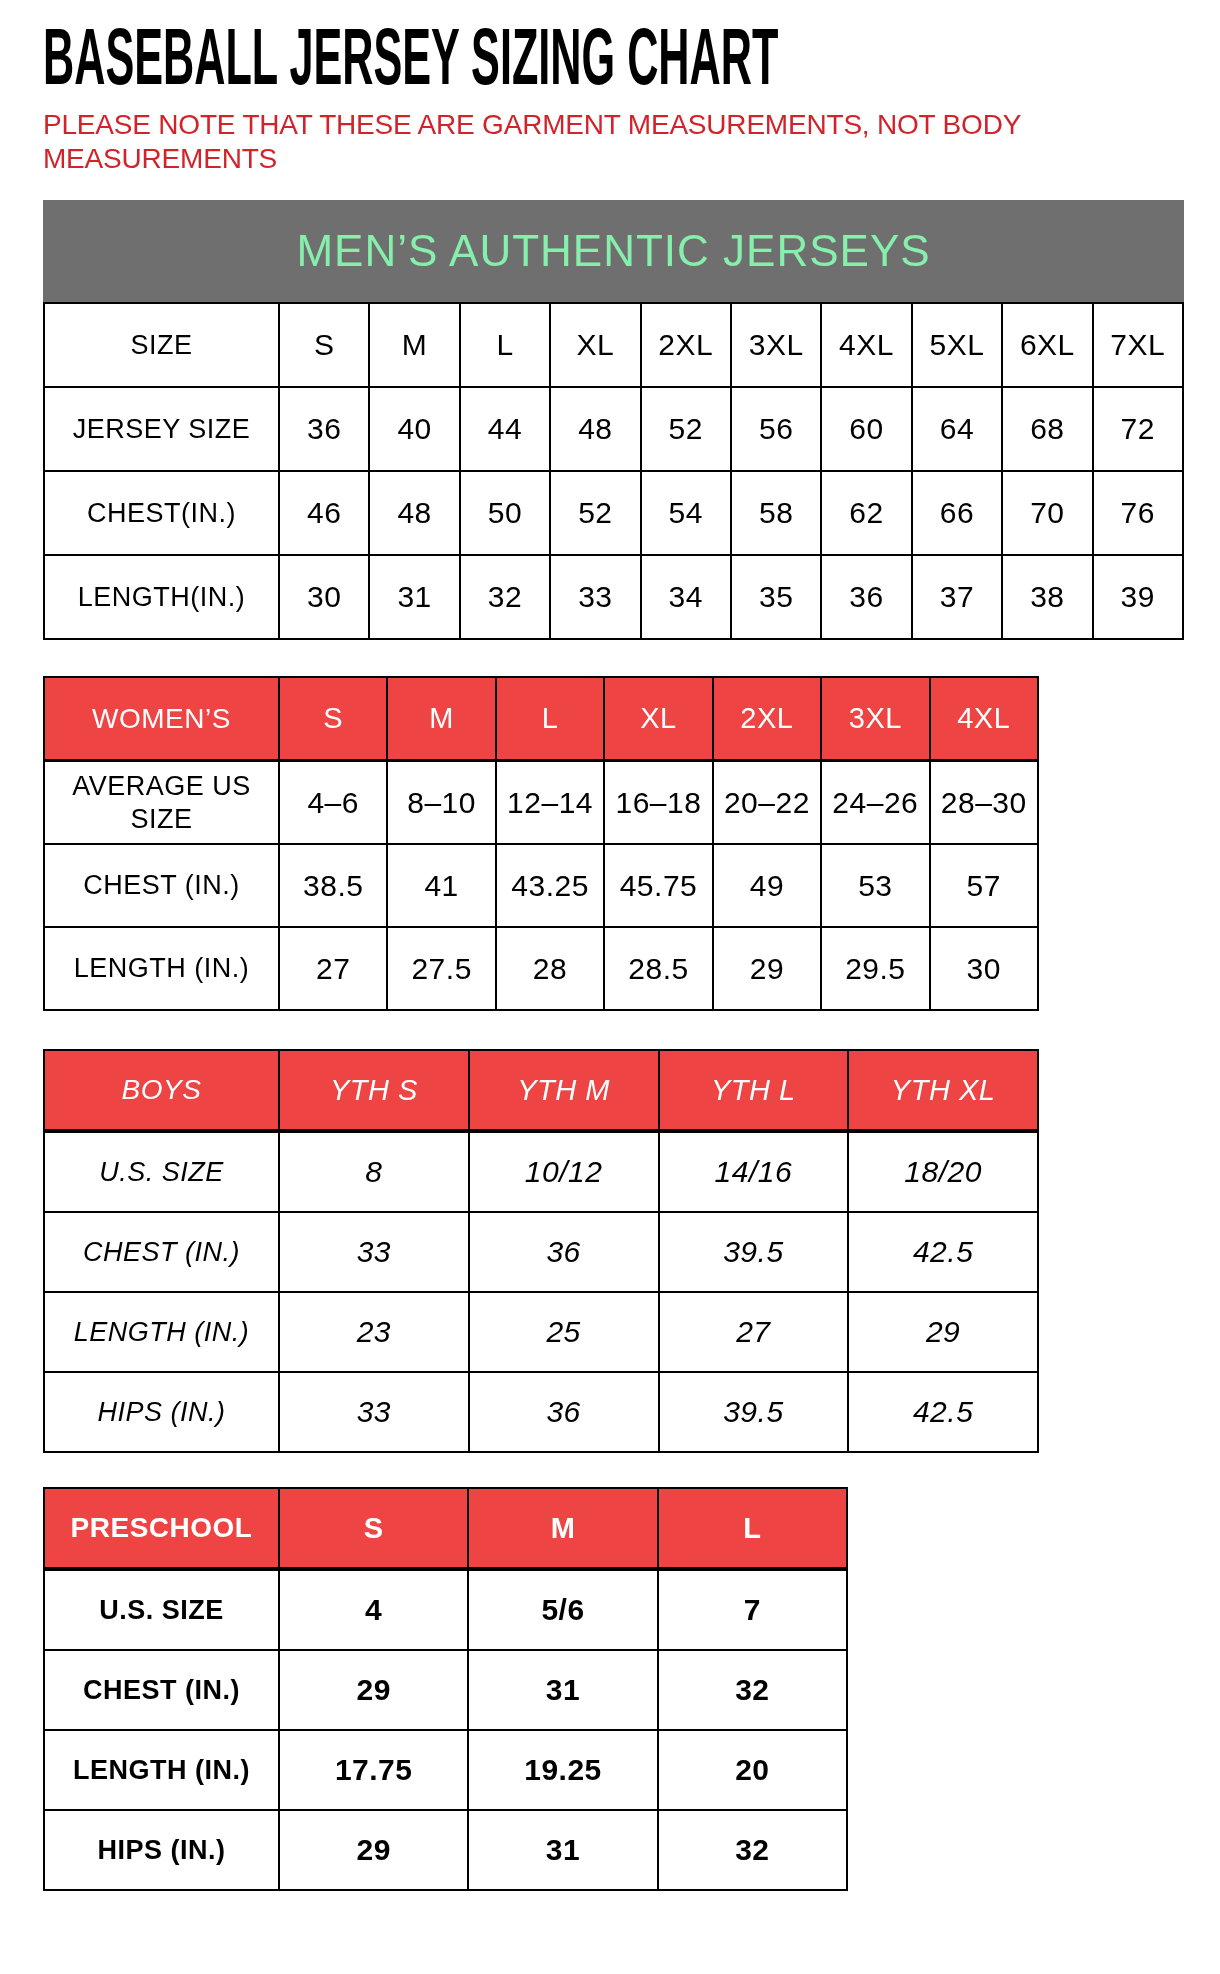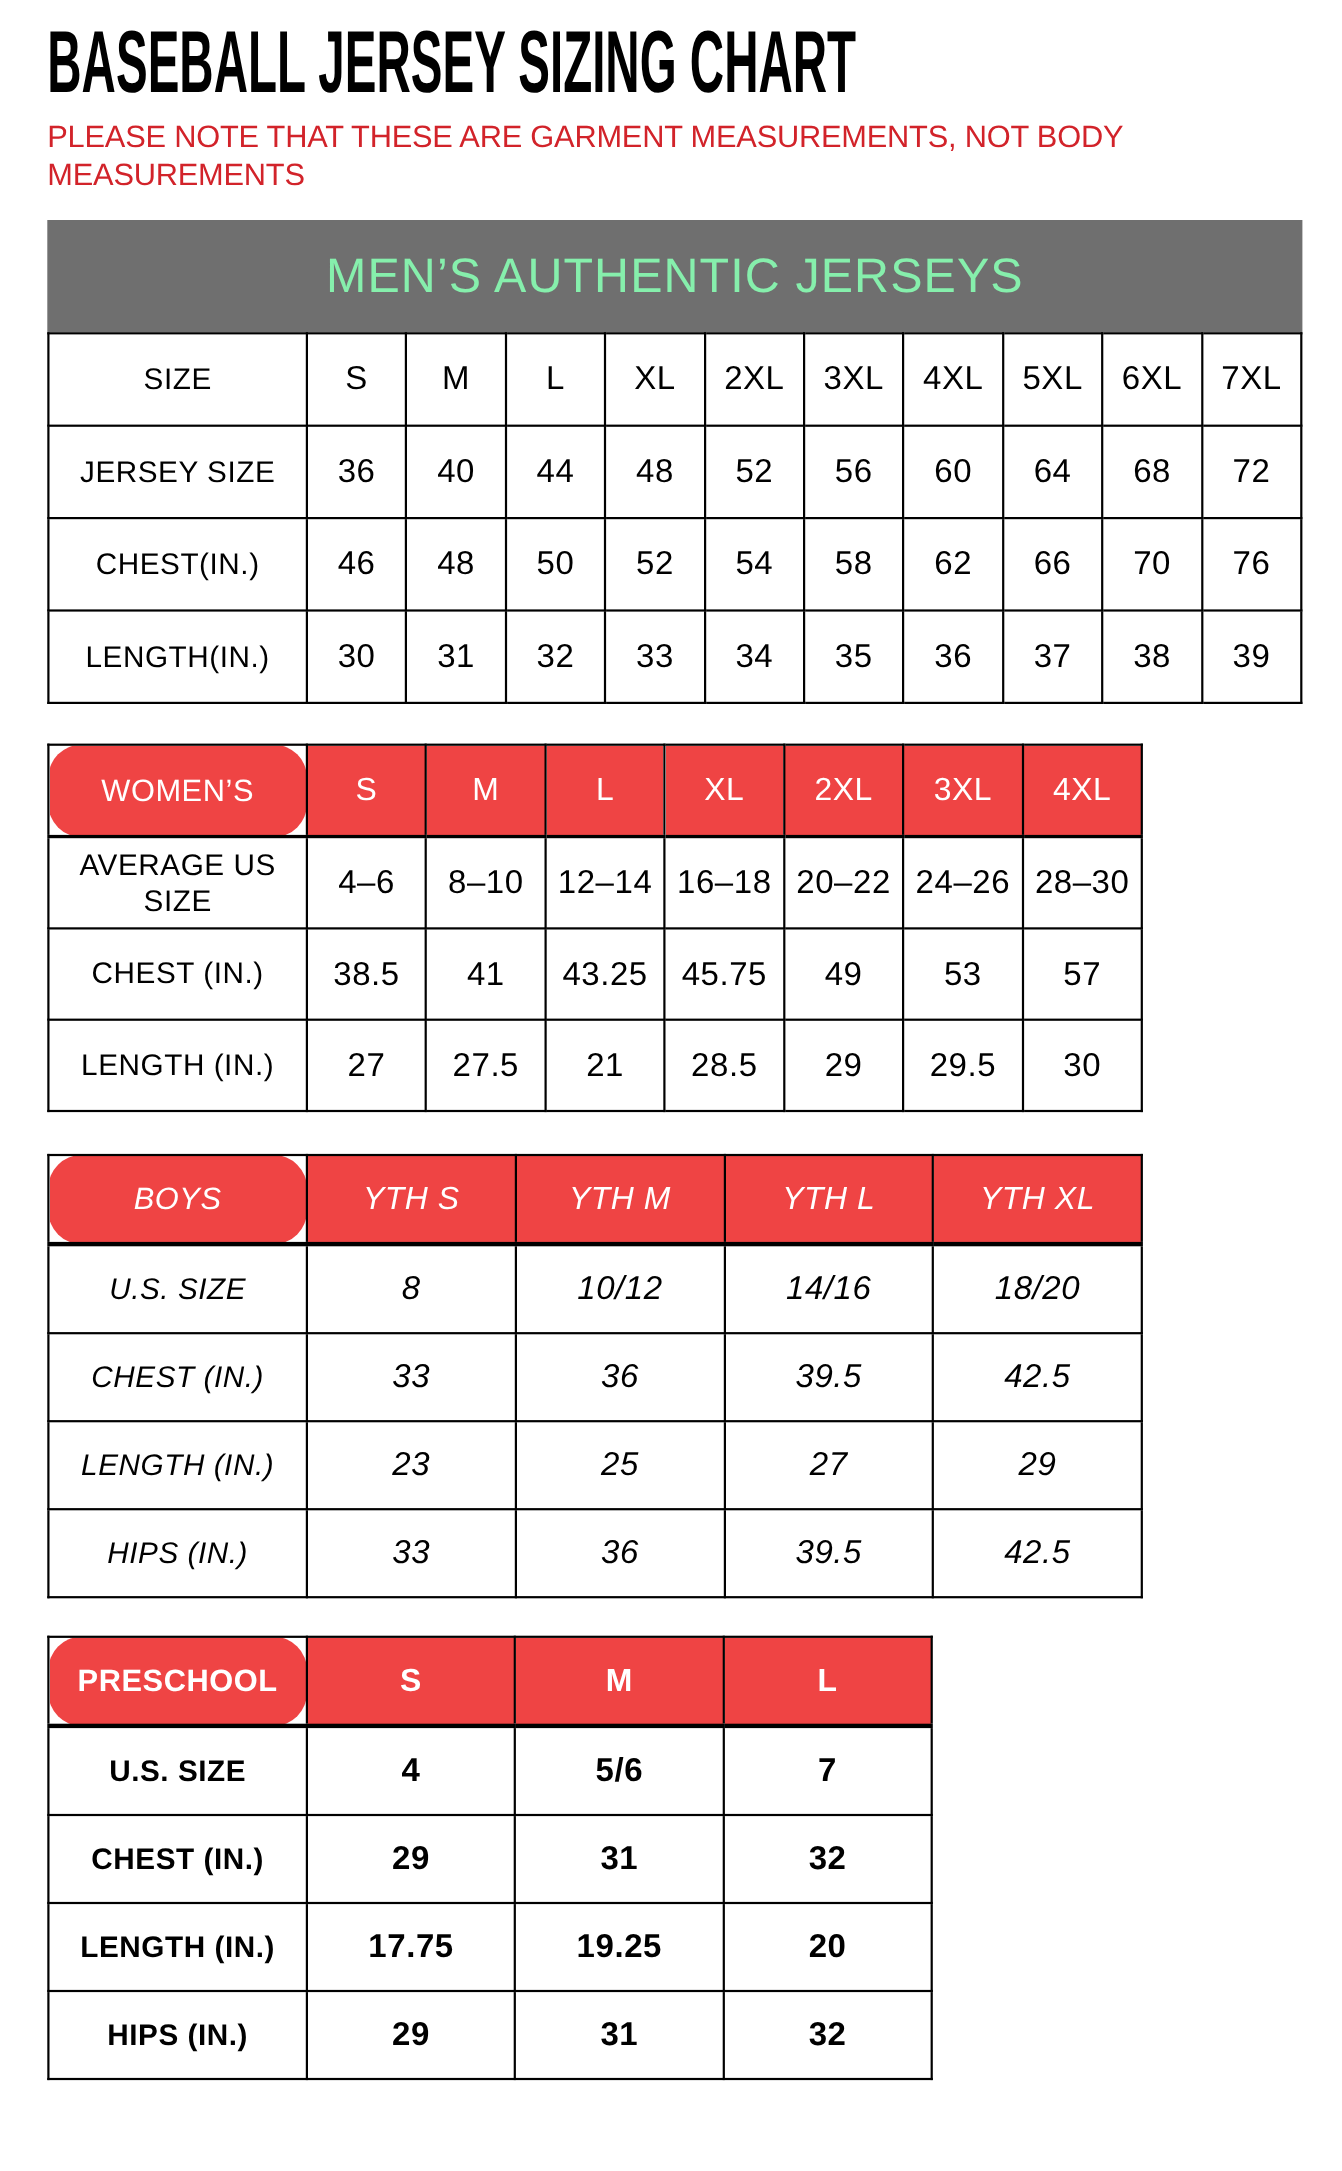--- a/index.html
+++ b/index.html
@@ -65,21 +65,20 @@
     padding: 0 2px;
     font-size: 30px;
     line-height: 1.2;
     letter-spacing: 0.5px;
     overflow: hidden;
   }
   .tbl td.lbl {
     width: 229px;
     font-size: 27px;
     letter-spacing: 0.5px;
-    border-radius: 30px;
   }
 
   .mens-tbl { width: 1141px; }
   .mens-tbl td { height: 82px; }
 
   .w-tbl { width: 996px; }
   .w-tbl td { height: 81px; }
 
   .b-tbl { width: 996px; font-style: italic; }
   .b-tbl td { height: 78px; }
@@ -199,21 +198,21 @@
             <td>43.25</td>
             <td>45.75</td>
             <td>49</td>
             <td>53</td>
             <td>57</td>
           </tr>
         <tr>
           <td class="lbl">LENGTH (IN.)</td>
         <td>27</td>
             <td>27.5</td>
-            <td>21</td>
+            <td>28</td>
             <td>28.5</td>
             <td>29</td>
             <td>29.5</td>
             <td>30</td>
           </tr>
       </tbody>
     </table>
   </section>
 
   <section class="section boys">

